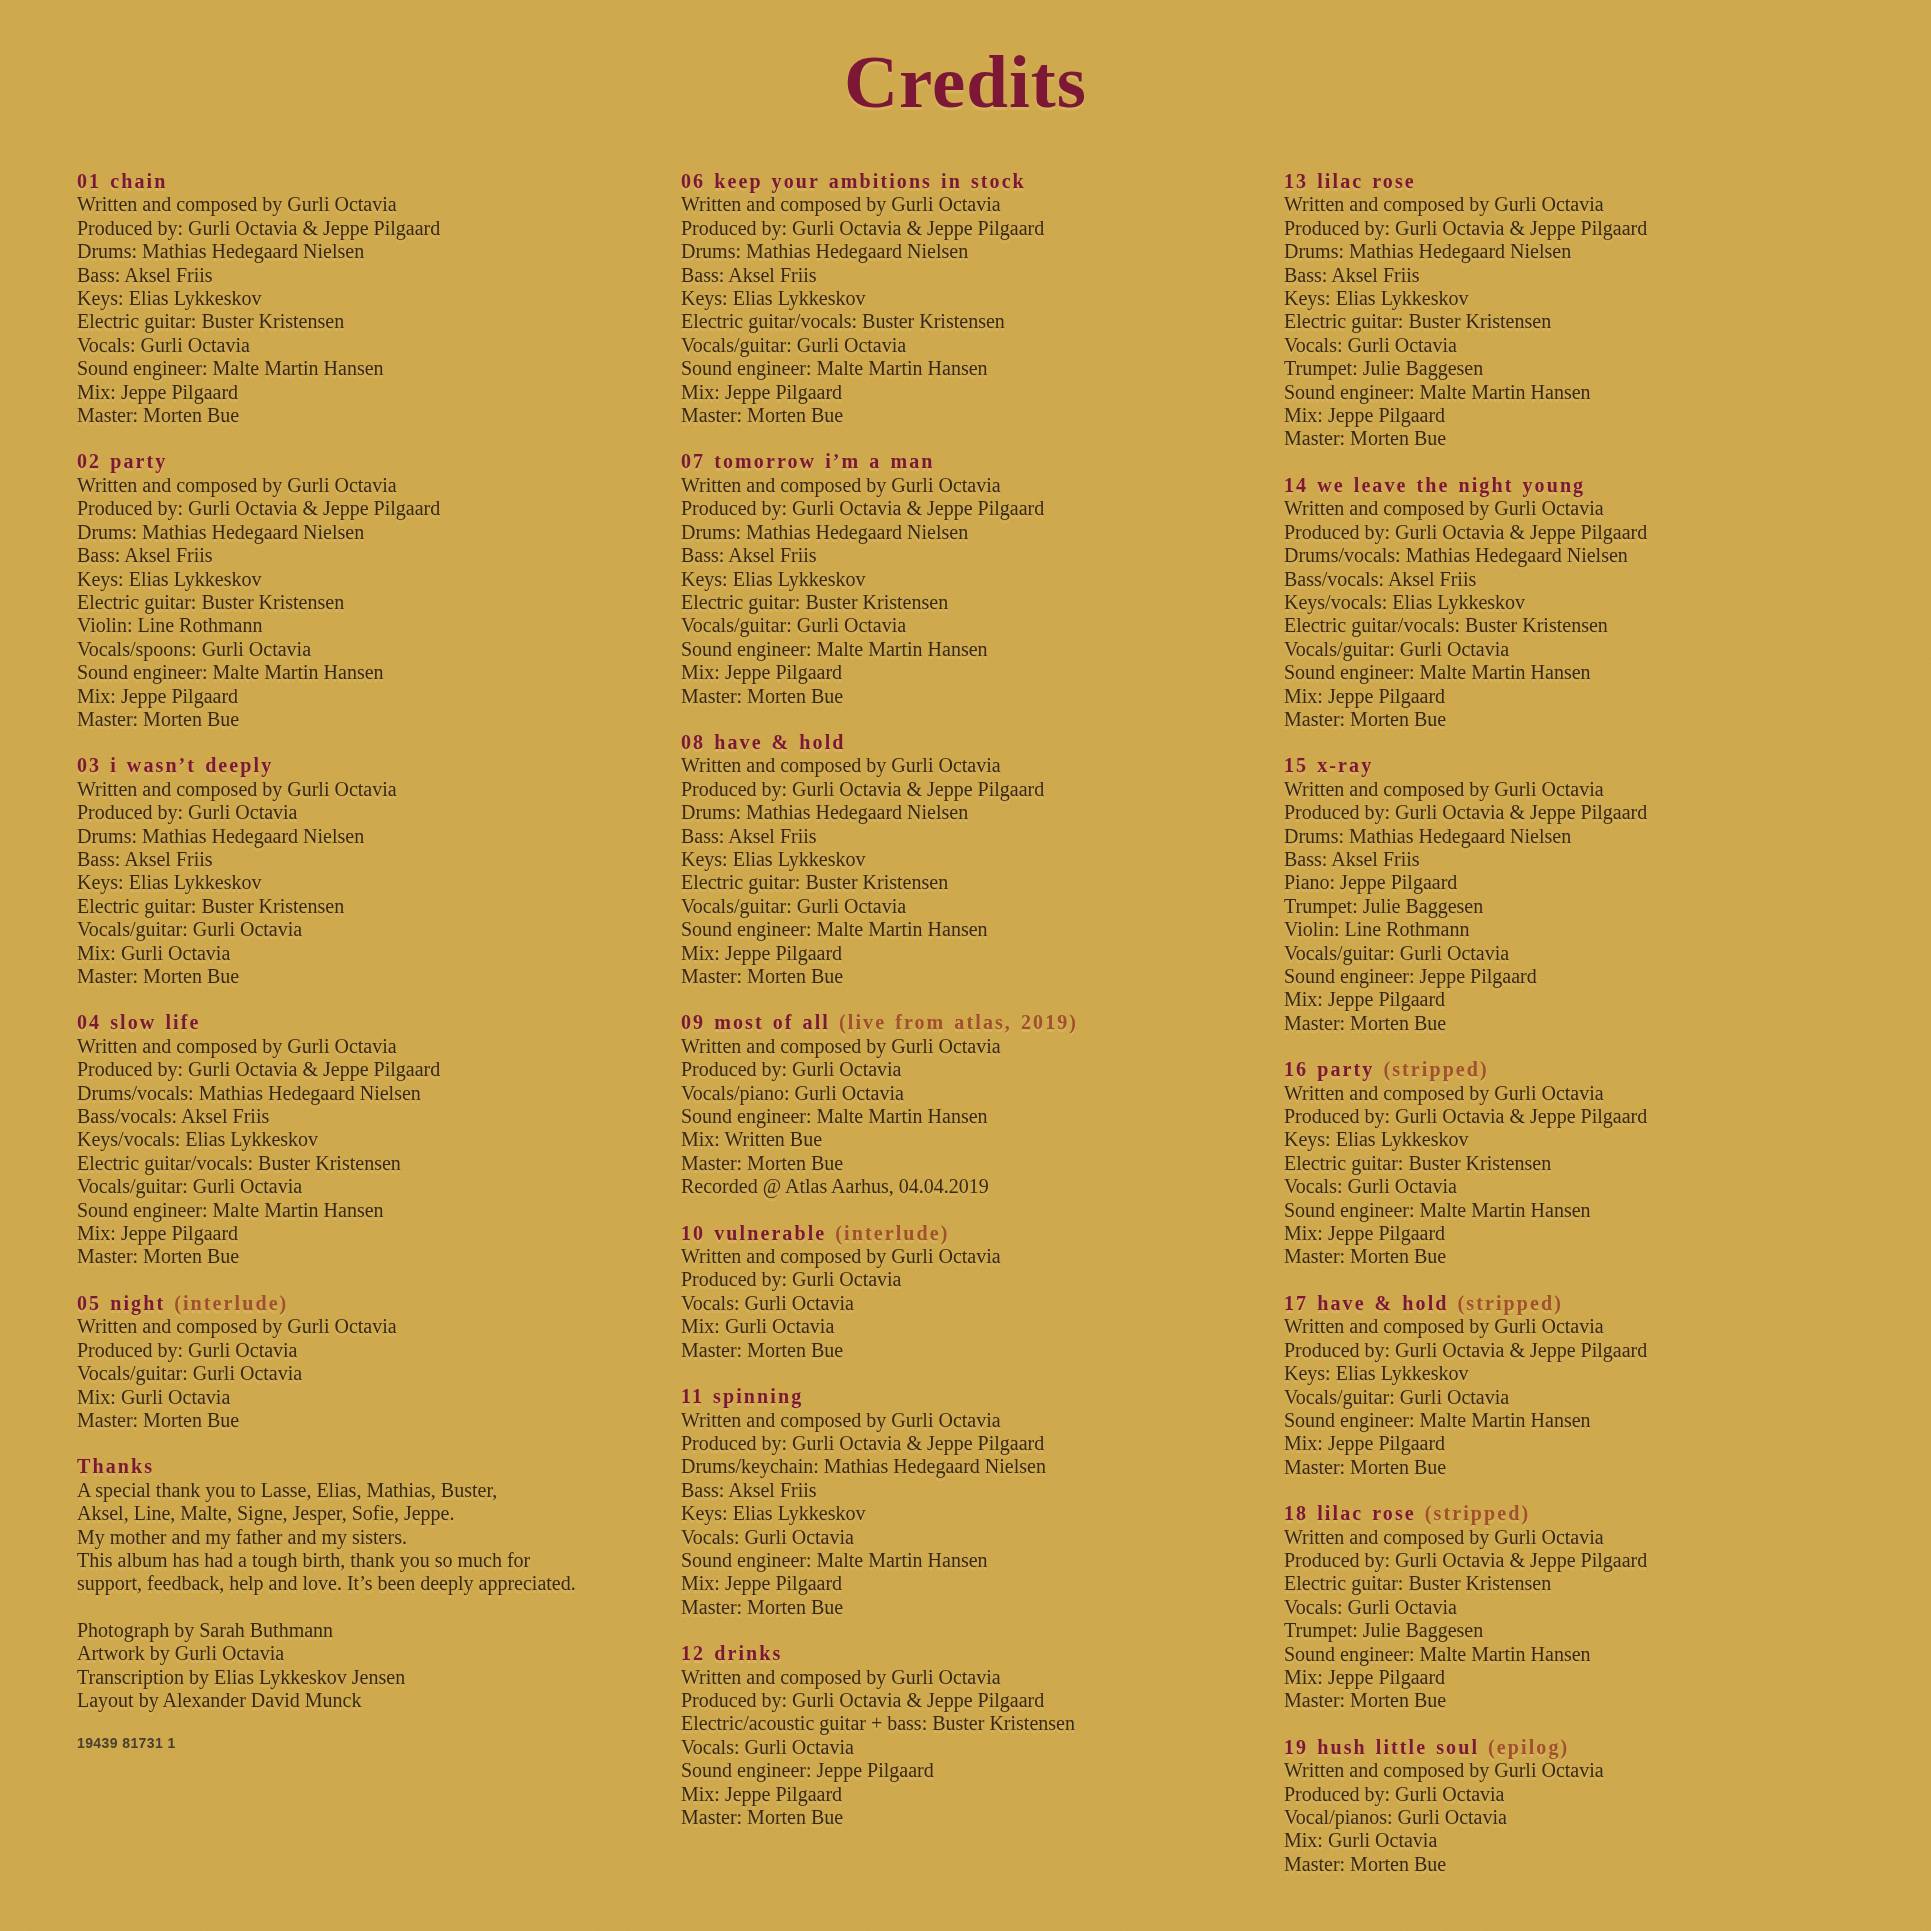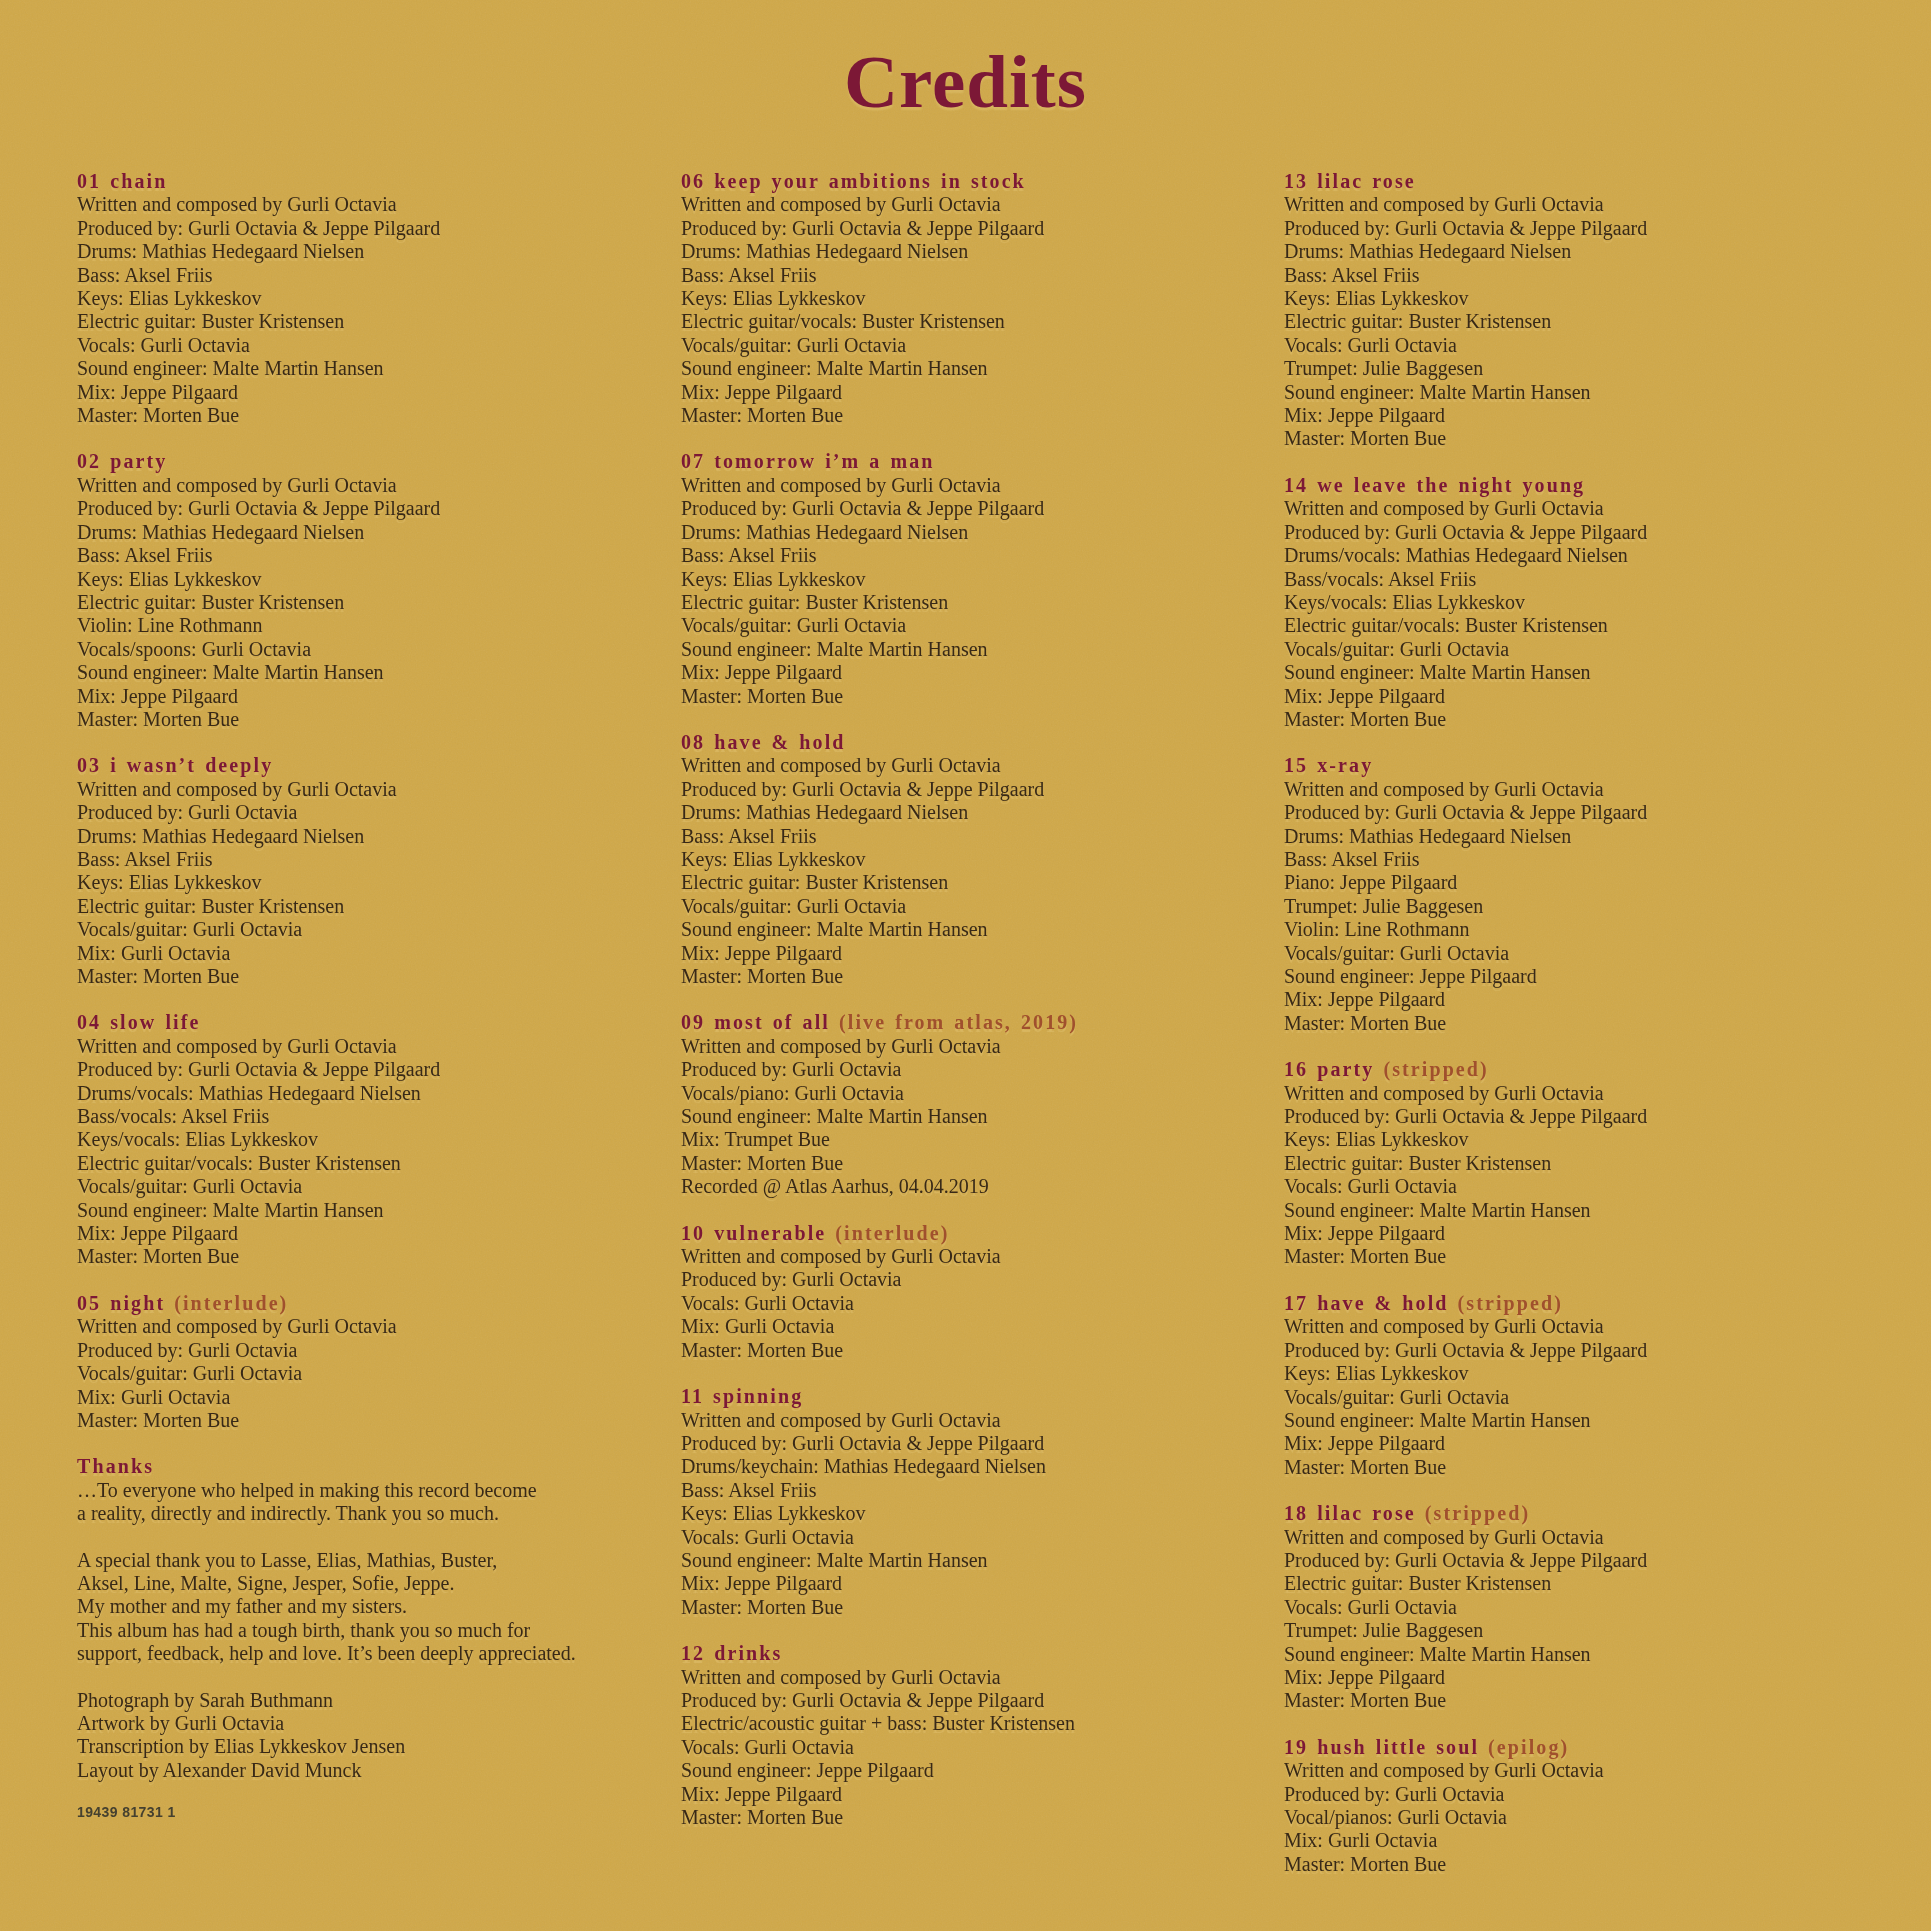--- a/index.html
+++ b/index.html
@@ -114,24 +114,20 @@
         <div class="track-heading"><span>05</span> <span>night</span> <span class="suffix">(interlude)</span></div>
         <div class="credit-line">Written and composed by Gurli Octavia</div>
         <div class="credit-line">Produced by: Gurli Octavia</div>
         <div class="credit-line">Vocals/guitar: Gurli Octavia</div>
         <div class="credit-line">Mix: Gurli Octavia</div>
         <div class="credit-line">Master: Morten Bue</div>
       </section>
       <section class="section thanks">
         <div class="track-heading">Thanks</div>
         <div class="para">
-          <div class="credit-line">…To everyone who helped in making this record become</div>
-          <div class="credit-line">a reality, directly and indirectly. Thank you so much.</div>
-        </div>
-        <div class="para">
           <div class="credit-line">A special thank you to Lasse, Elias, Mathias, Buster,</div>
           <div class="credit-line">Aksel, Line, Malte, Signe, Jesper, Sofie, Jeppe.</div>
           <div class="credit-line">My mother and my father and my sisters.</div>
           <div class="credit-line">This album has had a tough birth, thank you so much for</div>
           <div class="credit-line">support, feedback, help and love. It’s been deeply appreciated.</div>
         </div>
       </section>
       <section class="section colophon">
         <div class="credit-line">Photograph by Sarah Buthmann</div>
         <div class="credit-line">Artwork by Gurli Octavia</div>
@@ -179,21 +175,21 @@
         <div class="credit-line">Sound engineer: Malte Martin Hansen</div>
         <div class="credit-line">Mix: Jeppe Pilgaard</div>
         <div class="credit-line">Master: Morten Bue</div>
       </section>
       <section class="section track">
         <div class="track-heading"><span>09</span> <span>most of all</span> <span class="suffix">(live from atlas, 2019)</span></div>
         <div class="credit-line">Written and composed by Gurli Octavia</div>
         <div class="credit-line">Produced by: Gurli Octavia</div>
         <div class="credit-line">Vocals/piano: Gurli Octavia</div>
         <div class="credit-line">Sound engineer: Malte Martin Hansen</div>
-        <div class="credit-line">Mix: Trumpet Bue</div>
+        <div class="credit-line">Mix: Written Bue</div>
         <div class="credit-line">Master: Morten Bue</div>
         <div class="credit-line">Recorded @ Atlas Aarhus, 04.04.2019</div>
       </section>
       <section class="section track">
         <div class="track-heading"><span>10</span> <span>vulnerable</span> <span class="suffix">(interlude)</span></div>
         <div class="credit-line">Written and composed by Gurli Octavia</div>
         <div class="credit-line">Produced by: Gurli Octavia</div>
         <div class="credit-line">Vocals: Gurli Octavia</div>
         <div class="credit-line">Mix: Gurli Octavia</div>
         <div class="credit-line">Master: Morten Bue</div>

